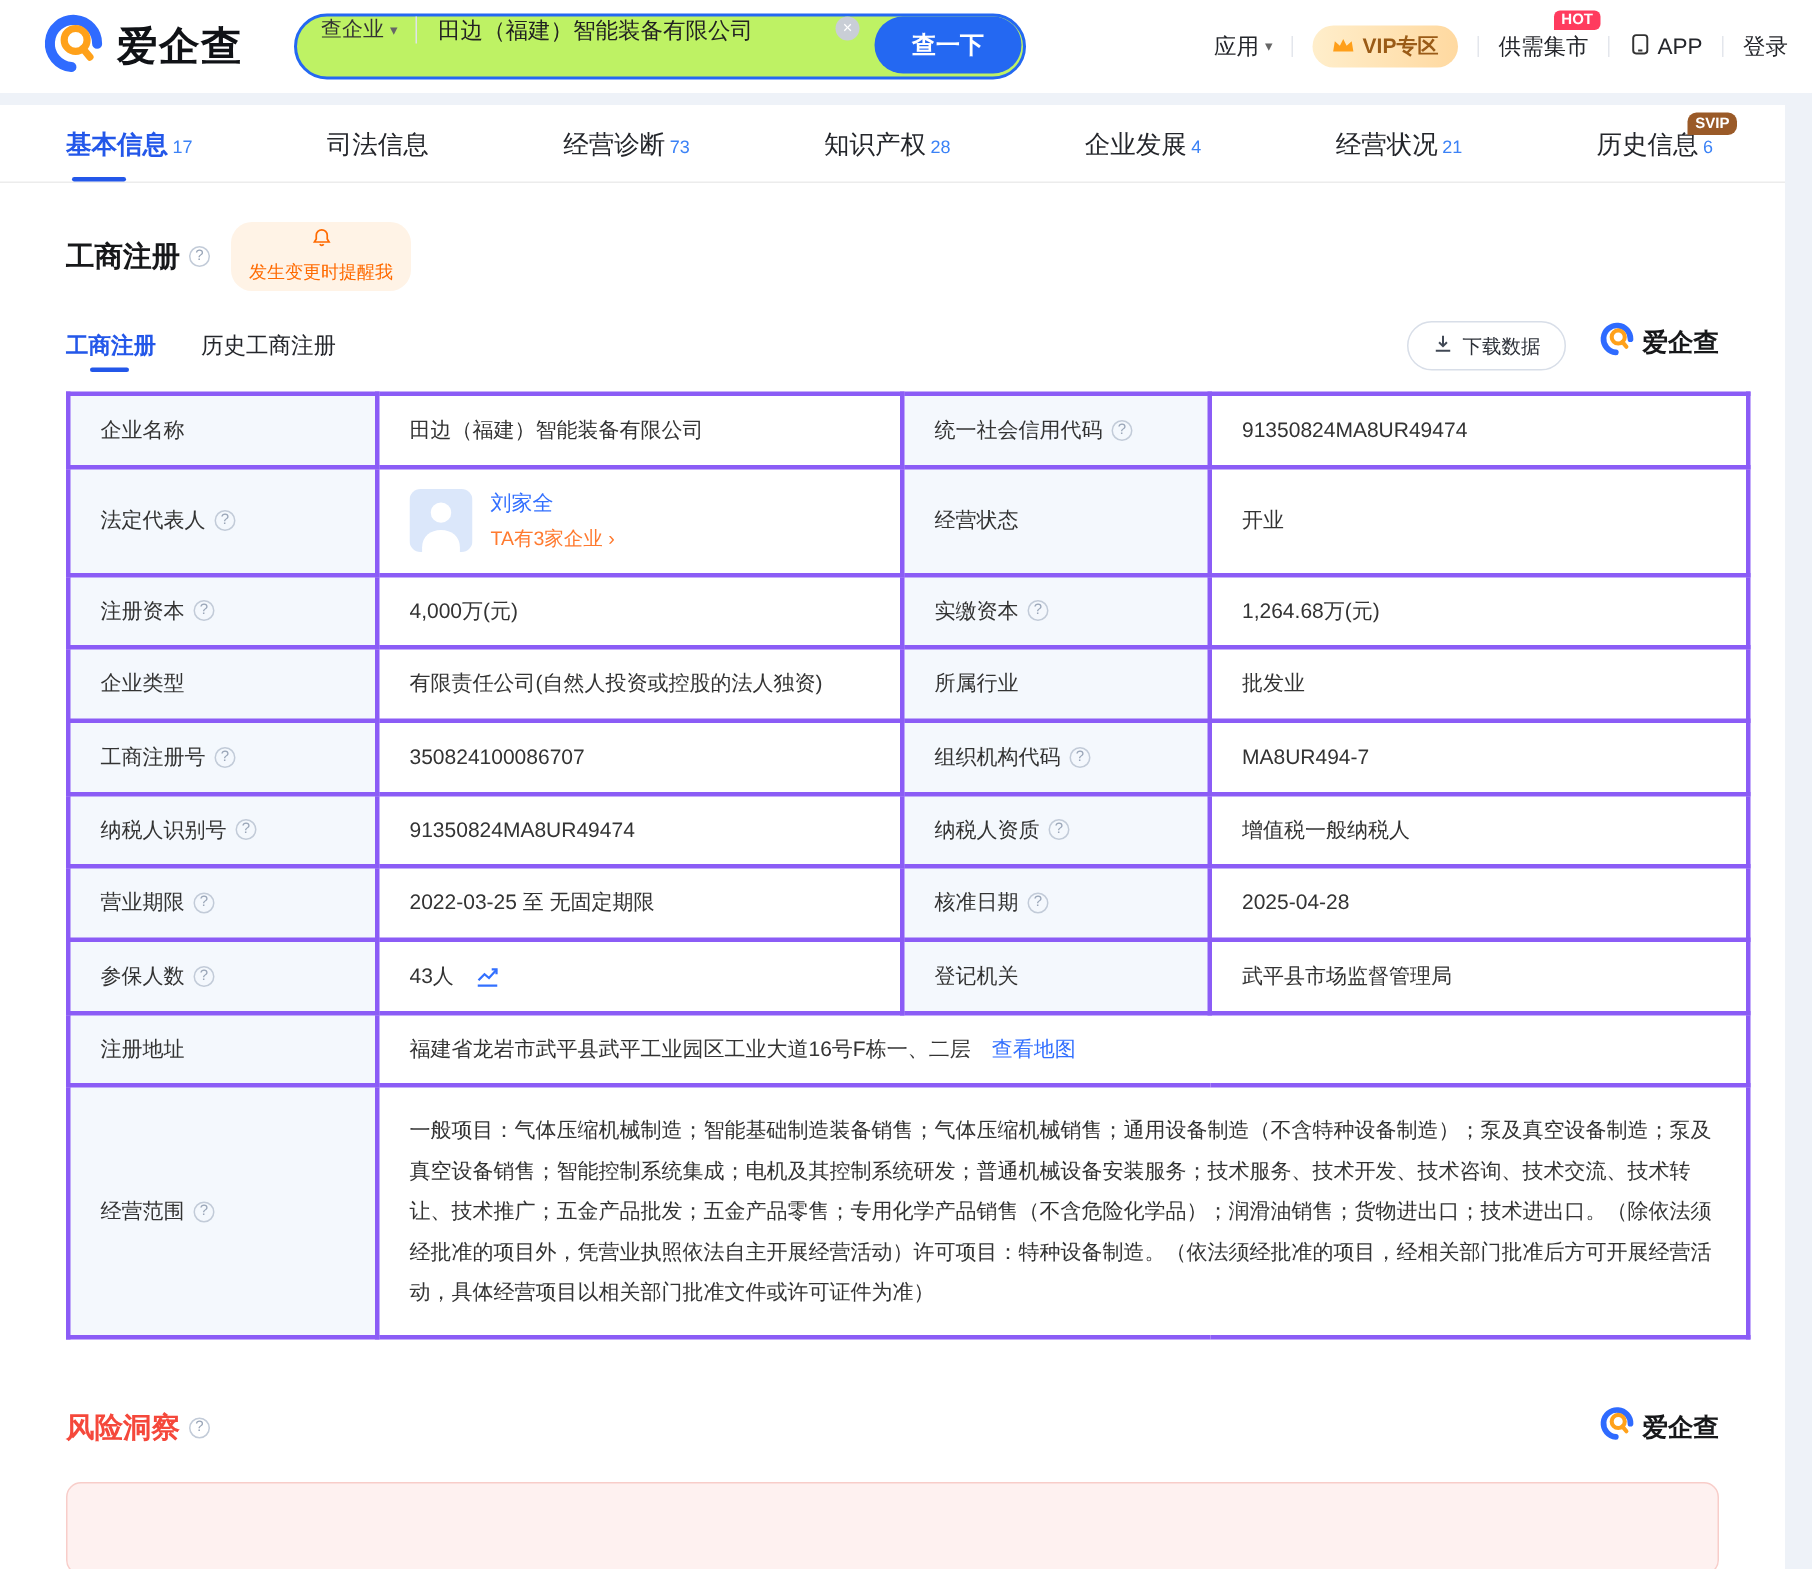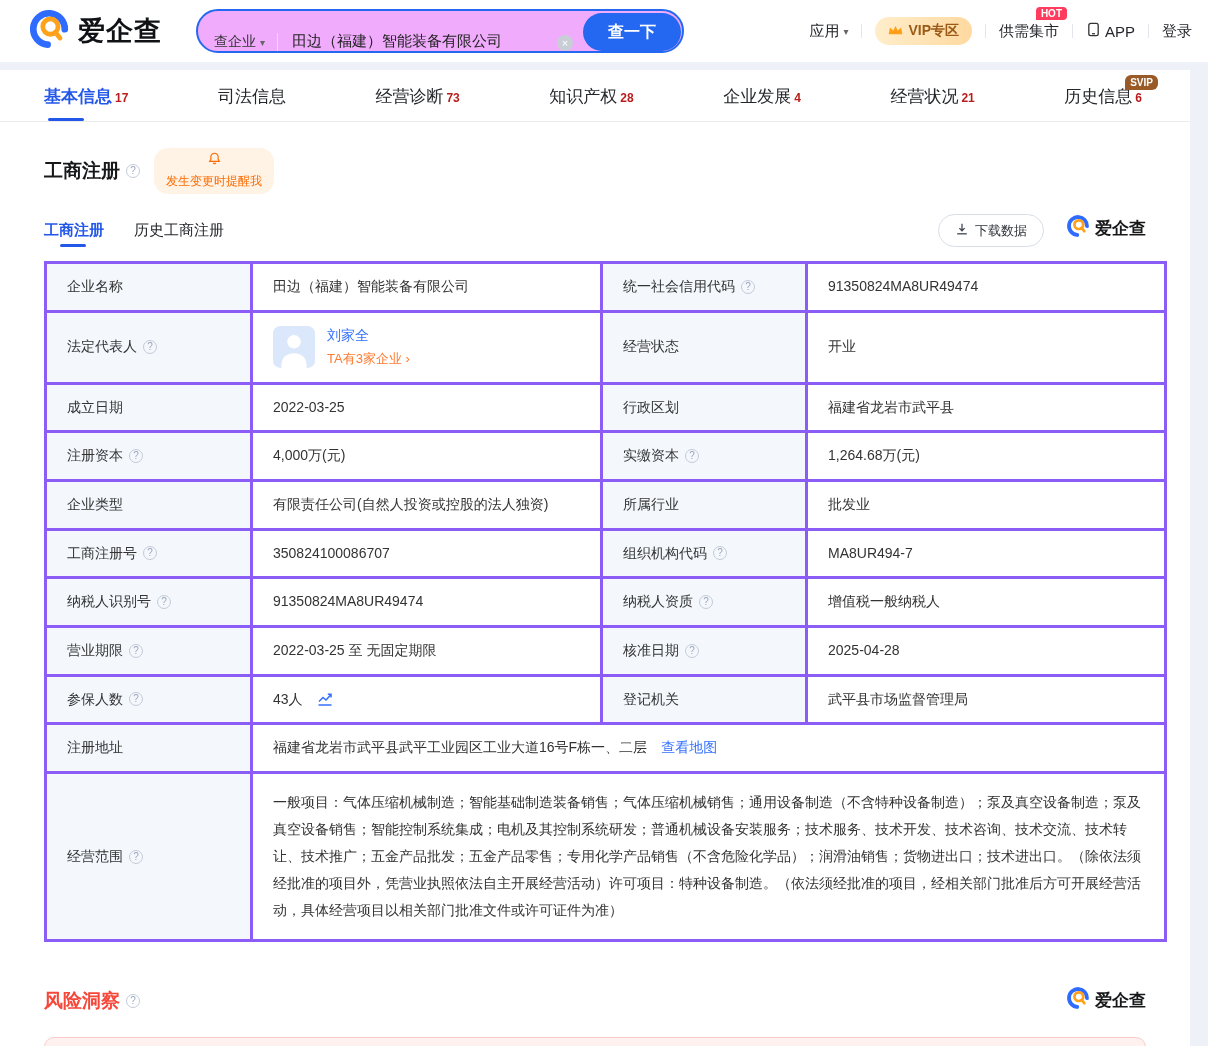--- a/index.html
+++ b/index.html
@@ -7,21 +7,21 @@
   body {
     width:1208px; height:1046px; background:#eef2f8;
     font-family:"Liberation Sans","DejaVu Sans",sans-serif; color:#333;
     overflow:hidden;
   }
   
   .header { height:62px; background:#fff; display:flex; align-items:center; padding:0 16px 0 28px; }
   .logo { display:flex; align-items:center; gap:8px; cursor:pointer; }
   .logo-text { font-size:27px; font-weight:bold; color:#101216; letter-spacing:1px; }
   .searchbar { margin-left:34px; width:488px; height:44px; border:2px solid #2468f2; border-radius:26px;
-    display:flex; align-items:flex-end; padding-left:16px; background:#f0abfc; }
+    display:flex; align-items:flex-start; padding-left:16px; background:#bef264; }
   .search-cat { font-size:14px; color:#333; display:flex; align-items:center; gap:4px; cursor:pointer; white-space:nowrap; }
   .caret { font-size:10px; color:#666; }
   .vsep { width:1px; height:18px; background:#dfe3ea; margin:0 12px; }
   .search-input { flex:1; font-size:15px; color:#222; border:none; outline:none; background:transparent; font-family:inherit; min-width:0; }
   .clear-icon { width:16px; height:16px; border-radius:50%; background:#c9ced6; color:#fff; font-size:11px;
     line-height:16px; text-align:center; margin:0 10px; cursor:pointer; flex:none; }
   .search-btn { height:38px; padding:0 25px; background:#2468f2; color:#fff; border:none; border-radius:20px;
     font-size:16px; font-weight:bold; margin-right:1px; font-family:inherit; cursor:pointer; flex:none; }
   .hnav { margin-left:auto; display:flex; align-items:center; gap:13px; font-size:15px; color:#24262b; white-space:nowrap; }
   .hnav-item { display:flex; align-items:center; gap:4px; cursor:pointer; }
@@ -29,21 +29,21 @@
   .vip-pill { display:flex; align-items:center; gap:5px; background:linear-gradient(90deg,#ffeecb,#ffd9a0);
     border-radius:16px; padding:5px 13px; color:#9a5b17; font-weight:bold; font-size:14px; cursor:pointer; }
   .rel { position:relative; }
   .hot-badge { position:absolute; top:-15px; right:-8px; background:#ff3b5e; color:#fff; font-size:10px;
     font-weight:bold; padding:1px 5px; border-radius:4px 4px 4px 0; }
   
   .main { margin:8px 18px 0 0; background:#fff; min-height:976px; padding-bottom:26px; }
   .tabs { display:flex; justify-content:space-between; align-items:flex-start; padding:15px 48px 0 44px;
     border-bottom:1px solid #ececec; }
   .tab { position:relative; font-size:17px; color:#24262b; cursor:pointer; padding-bottom:13px; white-space:nowrap; }
-  .tab .cnt { font-size:12px; color:#b91c1c; margin-left:3px; font-weight:bold; }
+  .tab .cnt { font-size:12px; color:#3b82f6; margin-left:3px; font-weight:normal; }
   .tab.active { color:#2357e9; font-weight:bold; }
   .tab.active:after { content:""; position:absolute; left:4px; bottom:0; width:36px; height:3px; background:#2357e9; border-radius:2px; }
   .svip-badge { position:absolute; top:-10px; right:-16px; background:#9a5a28; color:#fff; font-size:10px;
     font-weight:bold; padding:2px 5px; border-radius:6px 6px 6px 0; }
   .sec-head { display:flex; align-items:center; padding:26px 44px 0 44px; }
   .sec-title { font-size:19px; font-weight:bold; color:#17181a; }
   .qm { display:inline-block; width:14px; height:14px; border:1px solid #c2cbd8; border-radius:50%;
     color:#9aa6b8; font-size:10px; line-height:12px; text-align:center; margin-left:6px; flex:none; }
   .remind { display:flex; align-items:center; gap:5px; margin-left:14px; background:#fff3e6; color:#ff6a00;
     font-size:12px; padding:4px 12px; border-radius:14px; cursor:pointer;flex-direction:column; }
@@ -232,34 +232,20 @@
           <td class="lbl">
             <span class="lblwrap">
               <span>经营状态</span>
             </span>
           </td>
           <td class="val"><span>开业</span></td>
         </tr>
         <tr>
           <td class="lbl">
             <span class="lblwrap">
-              <span>成立日期</span>
-            </span>
-          </td>
-          <td class="val"><span>2022-03-25</span></td>
-          <td class="lbl">
-            <span class="lblwrap">
-              <span>行政区划</span>
-            </span>
-          </td>
-          <td class="val"><span>福建省龙岩市武平县</span></td>
-        </tr>
-        <tr>
-          <td class="lbl">
-            <span class="lblwrap">
               <span>注册资本</span>
               <span class="qm">?</span>
             </span>
           </td>
           <td class="val"><span>4,000万(元)</span></td>
           <td class="lbl">
             <span class="lblwrap">
               <span>实缴资本</span>
               <span class="qm">?</span>
             </span>

